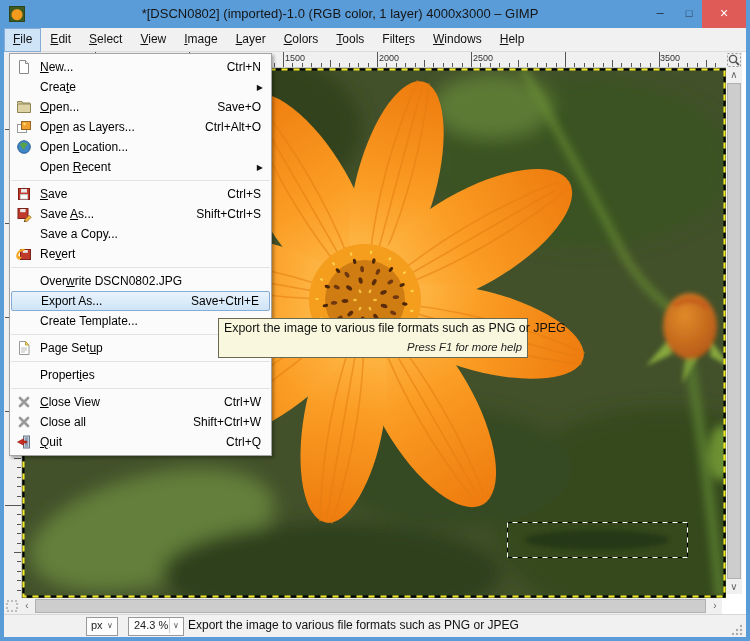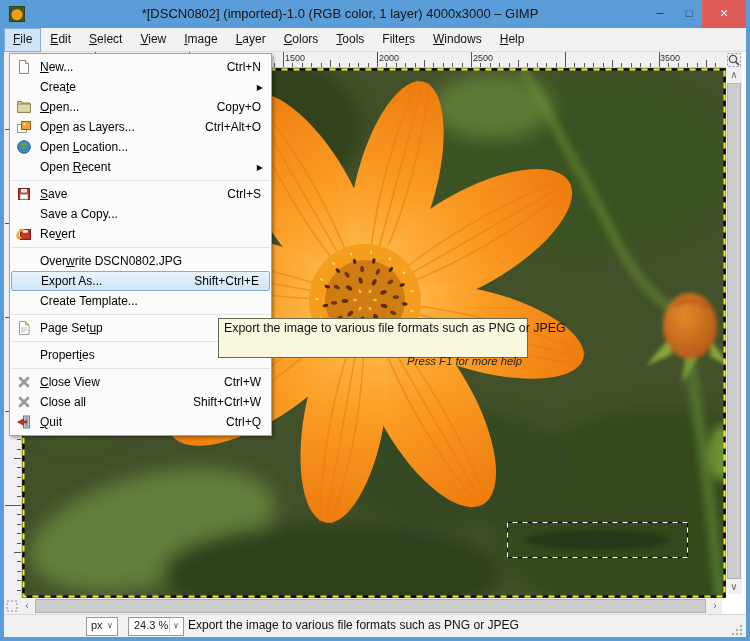--- a/index.html
+++ b/index.html
@@ -74,21 +74,21 @@
   .menu-row .ml{white-space:nowrap;}
   .menu-row .ms{margin-left:auto;padding-right:8px;white-space:nowrap;}
   .menu-row .sub{margin-left:auto;padding-right:6px;font-size:8px;color:#111;}
   .menu-row.hl{background:linear-gradient(#e9f3fc,var(--c-hl));border:1px solid var(--c-hlborder);
       border-radius:2px;height:18px;margin:0 1px;padding-left:5px;}
   .menu-sep{border-top:1px solid #e2e2e2;margin:3px 1px;}
   
   #tooltip{position:absolute;left:218px;top:318px;width:310px;height:40px;background:#f9f8df;
       border:1px solid #6a6a52;box-sizing:border-box;z-index:40;padding:2px 5px;}
   #tooltip-text{font-size:12.4px;color:#111;white-space:nowrap;}
-  #tooltip-hint{font-size:11.3px;color:#222;font-style:italic;text-align:right;margin-top:20px;}
+  #tooltip-hint{font-size:11.3px;color:#222;font-style:italic;text-align:right;margin-top:6px;}
 </style>
 </head>
 <body style="--c-titlebar: #5a9cd8; --c-close: #df5b58; --c-hl: #cfe4f6; --c-hlborder: #84acd4;">
 
 <div id="titlebar">
   <div id="window-icon"></div>
   <div id="title-text">*[DSCN0802] (imported)-1.0 (RGB color, 1 layer) 4000x3000 – GIMP</div>
   <div id="btn-min" class="winbtn">–</div>
   <div id="btn-max" class="winbtn">□</div>
   <div id="btn-close" class="winbtn">×</div>
@@ -459,21 +459,21 @@
       <span class="mi"></span>
       <span class="ml">Crea<u>t</u>e</span>
       <span class="sub">▶</span>
     </div>
     <div class="menu-row">
       <span class="mi"><svg width="16" height="16">
           <path d="M1.5 4.5v-2h4.5l1 1.5h7v2" fill="#cfc48e" stroke="#8f8555"></path>
           <path d="M1.5 5h13v8.5h-13z" fill="#ddd3a4" stroke="#8f8555"></path>
         </svg></span>
       <span class="ml"><u>O</u>pen...</span>
-      <span class="ms">Copy+O</span>
+      <span class="ms">Save+O</span>
     </div>
     <div class="menu-row">
       <span class="mi"><svg width="16" height="16">
           <rect x="1.5" y="5.5" width="9" height="8" fill="#fff" stroke="#999"></rect>
           <rect x="5.5" y="2.5" width="9" height="8" fill="#f0a030" stroke="#996622"></rect>
           <circle cx="8.5" cy="5" r="1.2" fill="#ffe07a"></circle>
         </svg></span>
       <span class="ml">Op<u>e</u>n as Layers...</span>
       <span class="ms">Ctrl+Alt+O</span>
     </div>
@@ -491,20 +491,30 @@
     </div>
     <div class="menu-sep"></div>
     <div class="menu-row">
       <span class="mi"><svg width="16" height="16">
           <rect x="2.5" y="2.5" width="11" height="11" fill="#bf3a2b" stroke="#7e2117"></rect>
           <rect x="5" y="3" width="6" height="3.6" fill="#e8e8e8"></rect>
           <rect x="4.5" y="8.6" width="7" height="4.4" fill="#fff" stroke="#ccc"></rect>
         </svg></span>
       <span class="ml"><u>S</u>ave</span>
       <span class="ms">Ctrl+S</span>
+    </div>
+    <div class="menu-row">
+      <span class="mi"><svg width="16" height="16">
+          <rect x="2" y="2.5" width="10" height="10" fill="#bf3a2b" stroke="#7e2117"></rect>
+          <rect x="4.2" y="3" width="5.4" height="3.2" fill="#e8e8e8"></rect>
+          <path d="M8.5 14 L13.2 9.3 l2 2 L10.5 16z" fill="#f5b73b" stroke="#946e1f" stroke-width="0.8"></path>
+          <path d="M8.5 14 l-0.9 2.4 2.4-0.9z" fill="#5a3c10"></path>
+        </svg></span>
+      <span class="ml">Save <u>A</u>s...</span>
+      <span class="ms">Shift+Ctrl+S</span>
     </div>
     <div class="menu-row">
       <span class="mi"></span>
       <span class="ml">Save a Copy...</span>
     </div>
     <div class="menu-row">
       <span class="mi"><svg width="16" height="16">
           <rect x="4.5" y="3.5" width="10" height="10" fill="#bf3a2b" stroke="#7e2117"></rect>
           <rect x="6.8" y="4" width="5" height="2.8" fill="#e8e8e8"></rect>
           <path d="M2 12.5 a6 6 0 0 1 6.5-8.5" fill="none" stroke="#f5a51d" stroke-width="2"></path>
@@ -513,21 +523,21 @@
       <span class="ml">Re<u>v</u>ert</span>
     </div>
     <div class="menu-sep"></div>
     <div class="menu-row">
       <span class="mi"></span>
       <span class="ml">Over<u>w</u>rite DSCN0802.JPG</span>
     </div>
     <div class="menu-row hl">
       <span class="mi"></span>
       <span class="ml">Export As...</span>
-      <span class="ms">Shift+Ctrl+E</span>
+      <span class="ms">Save+Ctrl+E</span>
     </div>
     <div class="menu-row">
       <span class="mi"></span>
       <span class="ml">Create Template...</span>
     </div>
     <div class="menu-sep"></div>
     <div class="menu-row">
       <span class="mi"><svg width="16" height="16">
           <path d="M3.5 1.5h6l3.5 3.5v9.5h-9.5z" fill="#fff" stroke="#999"></path>
           <path d="M9.5 1.5v3.5h3.5z" fill="#f7d877" stroke="#b9a23f"></path>

